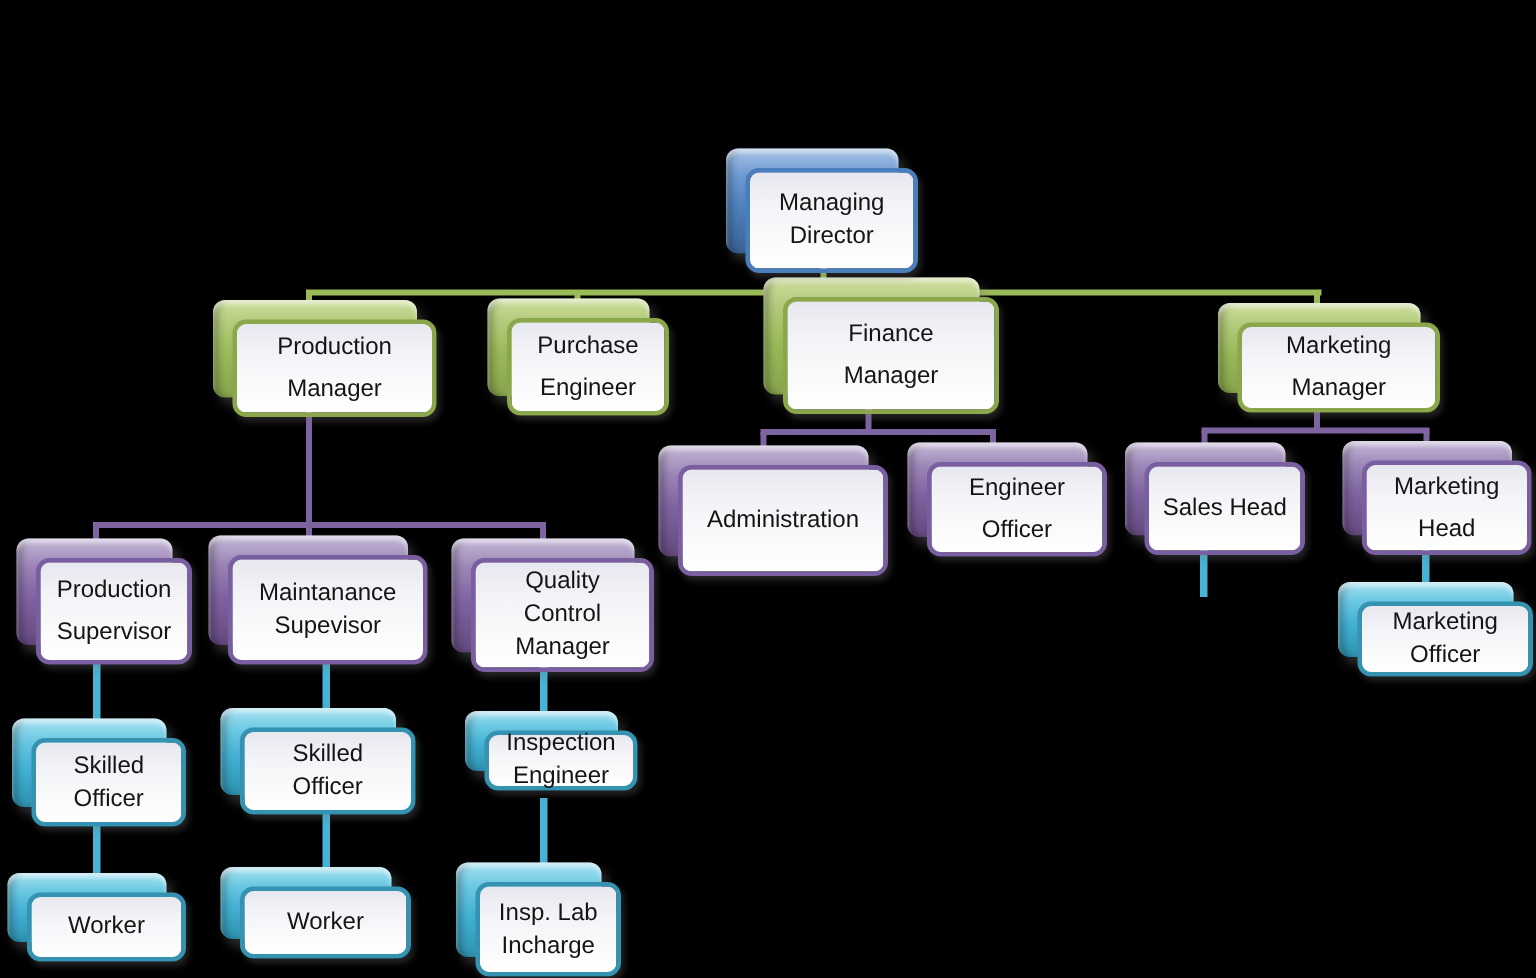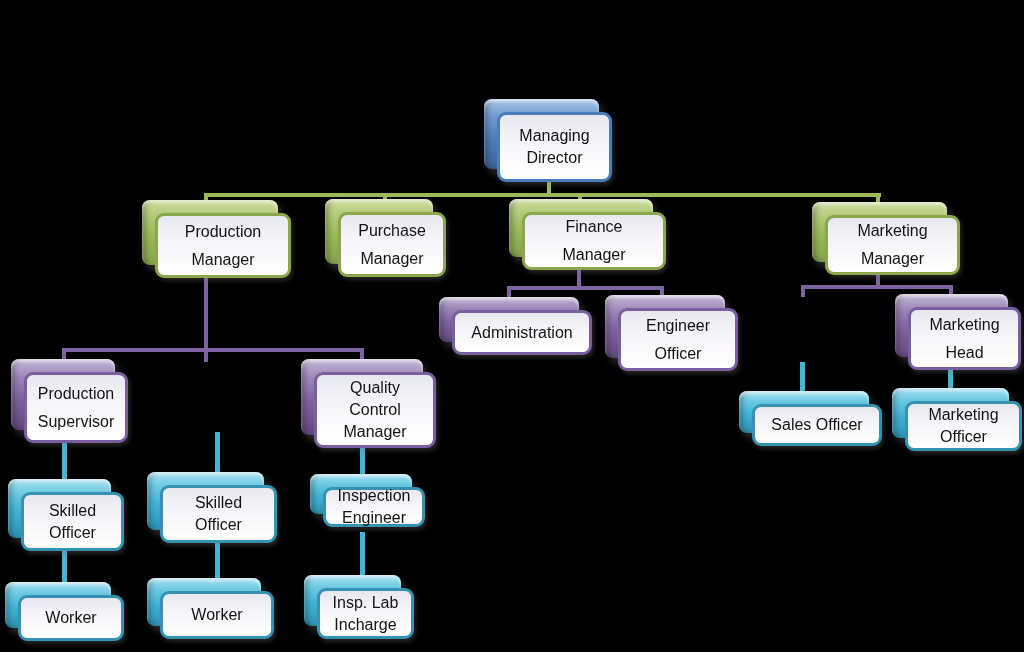--- a/index.html
+++ b/index.html
@@ -81,24 +81,24 @@
     <div class="shadow"></div>
     <div class="face">
         <span class="lbl">Production
 Manager</span>
       </div>
   </div>
   <div class="node green wide" style="left:338px;top:212px;width:108px;height:65px">
     <div class="shadow"></div>
     <div class="face">
         <span class="lbl">Purchase
-Manager</span>
-      </div>
-  </div>
-  <div class="node green wide" style="left:522px;top:212px;width:144px;height:58px">
+Engineer</span>
+      </div>
+  </div>
+  <div class="node green wide" style="left:522px;top:198px;width:144px;height:78px">
     <div class="shadow"></div>
     <div class="face">
         <span class="lbl">Finance
 Manager</span>
       </div>
   </div>
   <div class="node green wide" style="left:825px;top:215px;width:135px;height:60px">
     <div class="shadow"></div>
     <div class="face">
         <span class="lbl">Marketing
@@ -106,55 +106,62 @@
       </div>
   </div>
 
   <div class="node purple wide" style="left:24px;top:372px;width:104px;height:71px">
     <div class="shadow"></div>
     <div class="face">
         <span class="lbl">Production
 Supervisor</span>
       </div>
   </div>
+  <div class="node purple" style="left:152px;top:370px;width:133px;height:73px">
+    <div class="shadow"></div>
+    <div class="face">
+        <span class="lbl">Maintanance
+Supevisor</span>
+      </div>
+  </div>
   <div class="node purple" style="left:314px;top:372px;width:122px;height:76px">
     <div class="shadow"></div>
     <div class="face">
         <span class="lbl">Quality
 Control
 Manager</span>
       </div>
   </div>
-  <div class="node purple" style="left:452px;top:310px;width:140px;height:45px">
+  <div class="node purple" style="left:452px;top:310px;width:140px;height:74px">
     <div class="shadow"></div>
     <div class="face">
         <span class="lbl">Administration</span>
       </div>
   </div>
   <div class="node purple wide" style="left:618px;top:308px;width:120px;height:63px">
     <div class="shadow"></div>
     <div class="face">
         <span class="lbl">Engineer
 Officer</span>
+      </div>
+  </div>
+  <div class="node purple" style="left:763px;top:308px;width:107px;height:62px">
+    <div class="shadow"></div>
+    <div class="face">
+        <span class="lbl">Sales Head</span>
       </div>
   </div>
   <div class="node purple wide" style="left:908px;top:307px;width:113px;height:63px">
     <div class="shadow"></div>
     <div class="face">
         <span class="lbl">Marketing
 Head</span>
       </div>
   </div>
 
-  <div class="node cyan" style="left:752px;top:404px;width:130px;height:42px">
-    <div class="shadow"></div>
-    <div class="face">
-        <span class="lbl">Sales Officer</span>
-      </div>
-  </div>
   <div class="node cyan" style="left:905px;top:401px;width:117px;height:50px">
     <div class="shadow"></div>
     <div class="face">
         <span class="lbl">Marketing
 Officer</span>
       </div>
   </div>
   <div class="node cyan" style="left:21px;top:492px;width:103px;height:59px">
     <div class="shadow"></div>
     <div class="face">
@@ -181,21 +188,21 @@
     <div class="face">
         <span class="lbl">Worker</span>
       </div>
   </div>
   <div class="node cyan" style="left:160px;top:591px;width:114px;height:48px">
     <div class="shadow"></div>
     <div class="face">
         <span class="lbl">Worker</span>
       </div>
   </div>
-  <div class="node cyan" style="left:317px;top:588px;width:97px;height:51px">
+  <div class="node cyan" style="left:317px;top:588px;width:97px;height:63px">
     <div class="shadow"></div>
     <div class="face">
         <span class="lbl">Insp. Lab
 Incharge</span>
       </div>
   </div>
 
 </div>
 
 </body></html>

